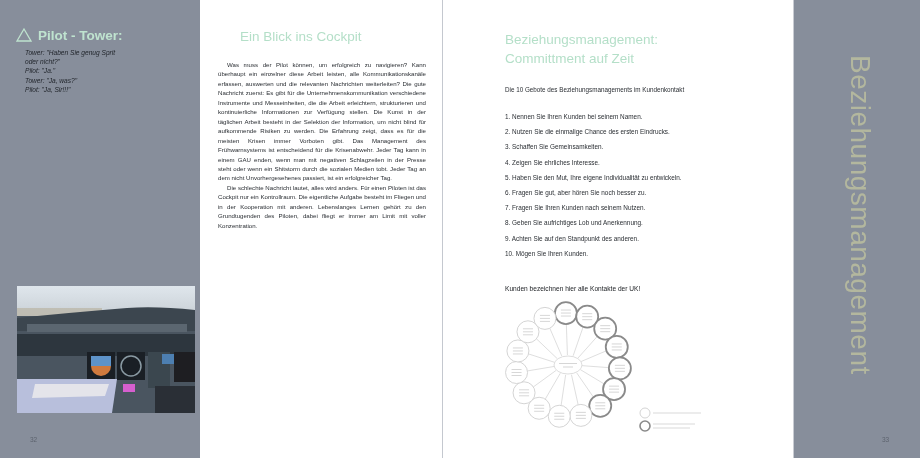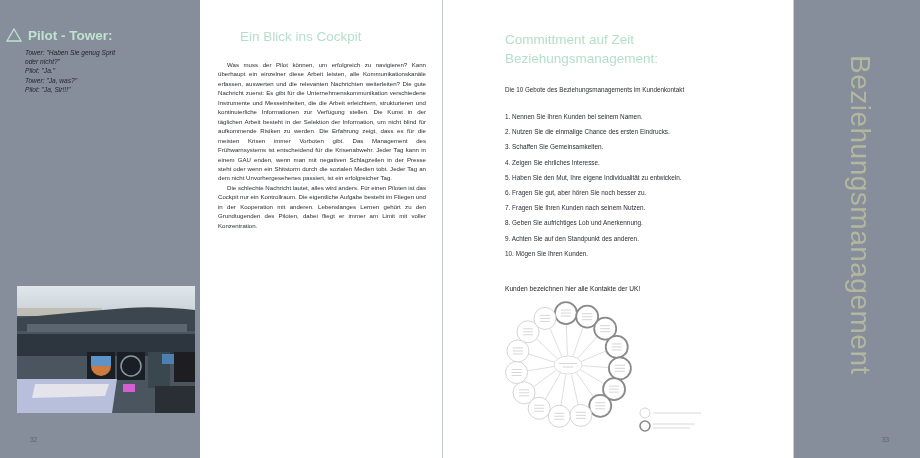--- a/index.html
+++ b/index.html
@@ -4,21 +4,21 @@
 <style>
   html, body { margin:0; padding:0; }
   body { width:920px; height:458px; position:relative; overflow:hidden; background:#ffffff;
          font-family:"Liberation Sans", sans-serif; }
   .panel-left { position:absolute; left:0; top:0; width:200px; height:458px; background:#878e9b; }
   .panel-right { position:absolute; left:793px; top:0; width:127px; height:458px; background:#878e9b; border-left:1px solid #c9ccd3; }
   .gutter-line { position:absolute; top:0; width:1px; height:458px; background:#c4c8cf; }
   .page-mid { position:absolute; left:200px; top:0; width:242px; height:458px; background:#fff; }
   .page-right { position:absolute; left:442px; top:0; width:351px; height:458px; background:#fff; }
 
-  .pt-title { position:absolute; left:6px; top:27px; display:flex; align-items:center; gap:6px; }
+  .pt-title { position:absolute; left:16px; top:27px; display:flex; align-items:center; gap:6px; }
   .pt-tri { width:16px; height:16px; }
   .pt-title-text { color:#bfe3cf; font-size:13.5px; font-weight:bold; }
   .dialog { position:absolute; left:25px; top:48px; font-size:6.6px; line-height:9.2px; color:#1e2228; font-style:italic; }
   .dialog div { white-space:nowrap; }
 
   .photo { position:absolute; left:17px; top:286px; width:178px; height:127px; overflow:hidden; }
   .page-num-left { position:absolute; left:30px; top:436px; font-size:6.5px; color:#5d636e; }
   .page-num-right { position:absolute; left:882px; top:436px; font-size:6.5px; color:#5d636e; }
 
   .h-cockpit { position:absolute; left:240px; top:29px; color:#b4dfc8; font-size:13.5px; white-space:nowrap; }
@@ -89,22 +89,22 @@
 </div>
 <div class="page-num-left">32</div>
 
 <div class="h-cockpit">Ein Blick ins Cockpit</div>
 <div class="body-text">
   <p>Was muss der Pilot können, um erfolgreich zu navigieren? Kann überhaupt ein einzelner diese Arbeit leisten, alle Kommunikationskanäle erfassen, auswerten und die relevanten Nachrichten weiterleiten? Die gute Nachricht zuerst: Es gibt für die Unternehmenskommunikation verschiedene Instrumente und Messeinheiten, die die Arbeit erleichtern, strukturieren und kontinuierliche Informationen zur Verfügung stellen. Die Kunst in der täglichen Arbeit besteht in der Selektion der Information, um nicht blind für aufkommende Risiken zu werden. Die Erfahrung zeigt, dass es für die meisten Krisen immer Vorboten gibt. Das Management des Frühwarnsystems ist entscheidend für die Krisenabwehr. Jeder Tag kann in einem GAU enden, wenn man mit negativen Schlagzeilen in der Presse steht oder wenn ein Shitstorm durch die sozialen Medien tobt. Jeder Tag an dem nicht Unvorhergesehenes passiert, ist ein erfolgreicher Tag.</p>
   <p>Die schlechte Nachricht lautet, alles wird anders. Für einen Piloten ist das Cockpit nur ein Kontrollraum. Die eigentliche Aufgabe besteht im Fliegen und in der Kooperation mit anderen. Lebenslanges Lernen gehört zu den Grundtugenden des Piloten, dabei fliegt er immer am Limit mit voller Konzentration.</p>
 </div>
 
 <div class="h-bez">
+  <div>Beziehungsmanagement:</div>
   <div>Committment auf Zeit</div>
-  <div>Beziehungsmanagement:</div>
 </div>
 <div class="sub">Die 10 Gebote des Beziehungsmanagements im Kundenkontakt</div>
 <ol class="rules">
   <li>1. Nennen Sie Ihren Kunden bei seinem Namen.</li>
   <li>2. Nutzen Sie die einmalige Chance des ersten Eindrucks.</li>
   <li>3. Schaffen Sie Gemeinsamkeiten.</li>
   <li>4. Zeigen Sie ehrliches Interesse.</li>
   <li>5. Haben Sie den Mut, Ihre eigene Individualität zu entwickeln.</li>
   <li>6. Fragen Sie gut, aber hören Sie noch besser zu.</li>
   <li>7. Fragen Sie Ihren Kunden nach seinem Nutzen.</li>

